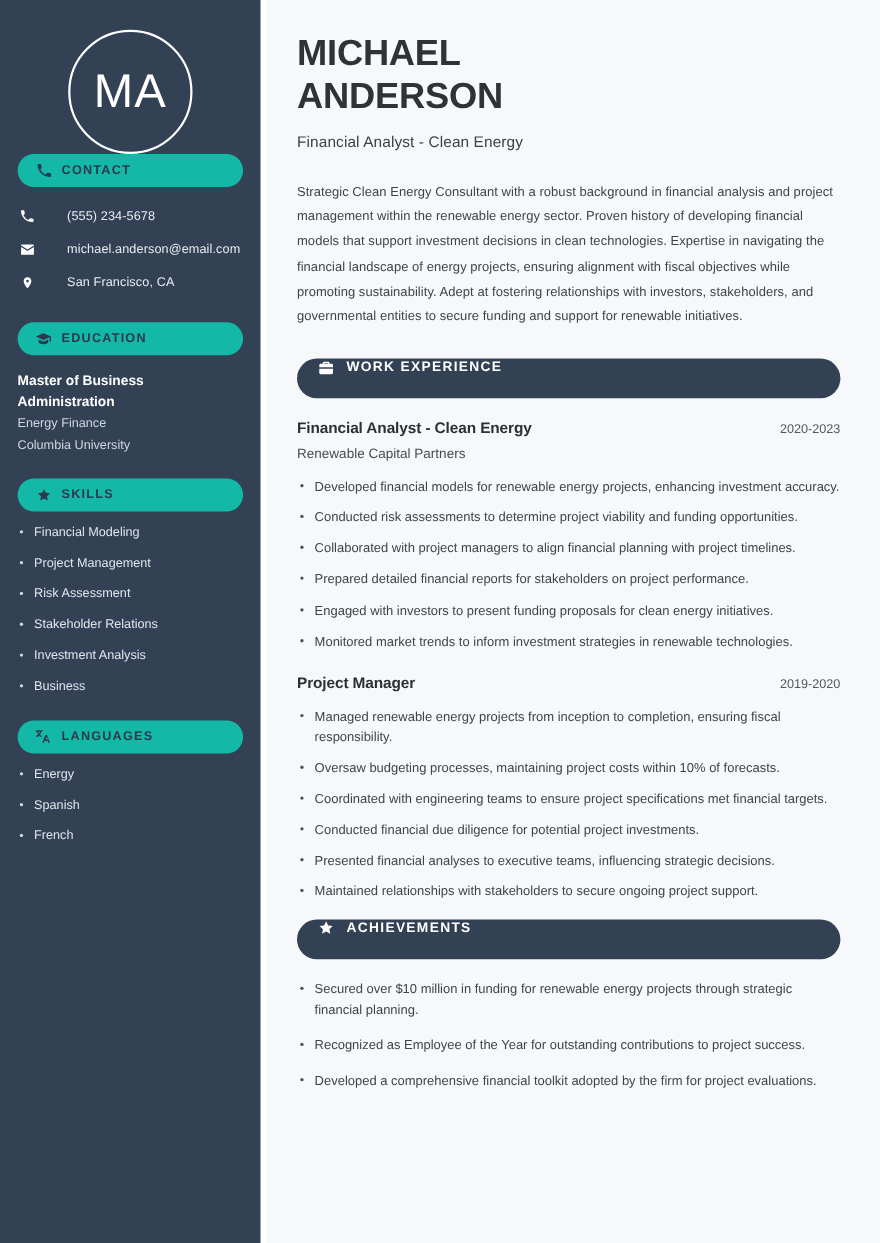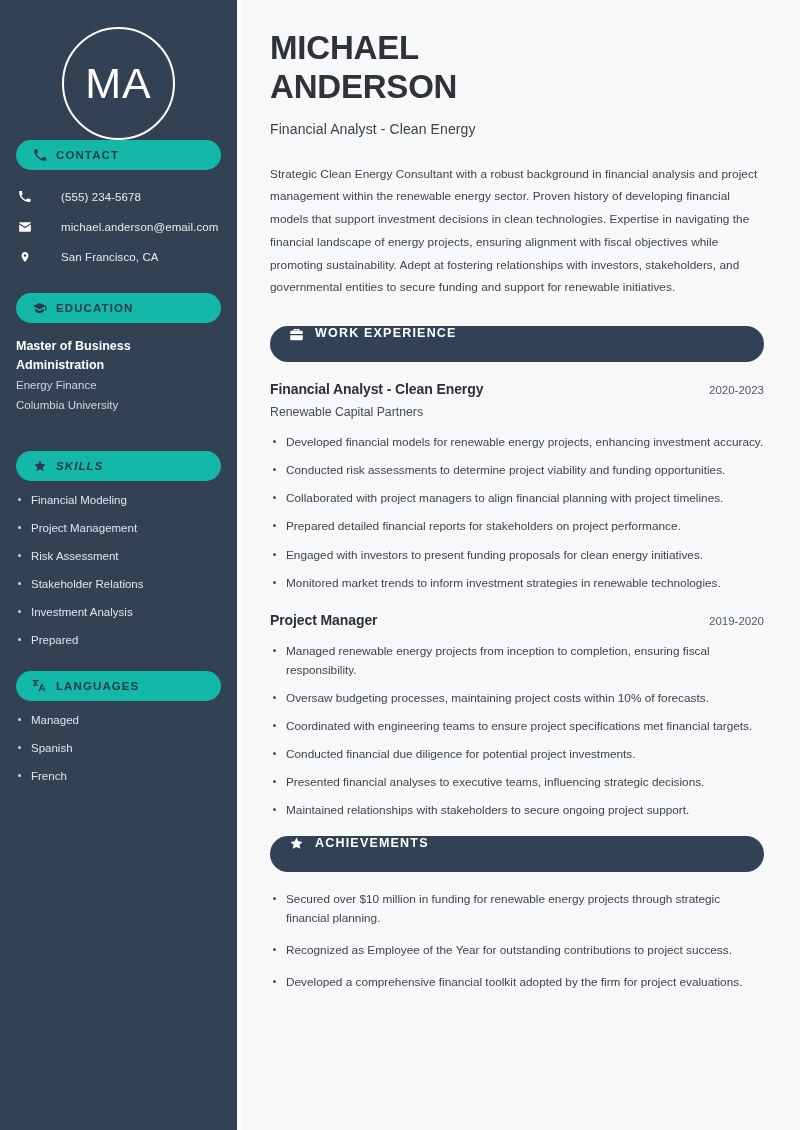--- a/index.html
+++ b/index.html
@@ -133,21 +133,21 @@
     position: absolute;
     left: 2px;
     top: 5px;
     width: 3px;
     height: 3px;
     border-radius: 50%;
     background: #cfd7e0;
   }
 
   .sp-edu { margin-top: 24px; }
-  .sp-skills { margin-top: 36px; font-style: italic; }
+  .sp-skills { margin-top: 20px; }
   .sp-lang { margin-top: 23px; }
 
   
   .gutter {
     width: 5px;
     flex: 0 0 5px;
     background: #ffffff;
   }
   .main {
     flex: 1 1 auto;
@@ -324,35 +324,35 @@
       </span>
       <span class="pill-label">SKILLS</span>
     </div>
     <div class="side-block">
       <ul class="bullet-list">
         <li>Financial Modeling</li>
         <li>Project Management</li>
         <li>Risk Assessment</li>
         <li>Stakeholder Relations</li>
         <li>Investment Analysis</li>
-        <li>Prepared</li>
+        <li>Business</li>
       </ul>
     </div>
 
     <div class="pill sp-lang">
       <span class="pill-icon">
         <svg width="15" height="15" viewBox="0 0 24 24" fill="#2c3a4f">
             <path d="M3 3h8v2H8.6c-.2 1.7-.8 3.2-1.7 4.5.8.8 1.7 1.4 2.6 1.9l-.8 1.8c-1.1-.5-2.2-1.3-3.1-2.2-1 1-2.3 1.8-3.6 2.3L1.3 11c1.1-.4 2.1-1 2.9-1.8C3.4 8 2.9 6.6 2.7 5H1V3h2zm1.8 2c.2 1.2.6 2.3 1.2 3.2.6-.9 1-2 1.2-3.2H4.8zM14.6 10h2.6l4.2 11h-2.2l-.9-2.5h-4.8L12.6 21h-2.2l4.2-11zm.6 6.6h3.4l-1.7-4.7-1.7 4.7z"></path>
           </svg>
       </span>
       <span class="pill-label">LANGUAGES</span>
     </div>
     <div class="side-block">
       <ul class="bullet-list">
-        <li>Managed</li>
+        <li>Energy</li>
         <li>Spanish</li>
         <li>French</li>
       </ul>
     </div>
 
   </aside>
 
   <div class="gutter"></div>
 
   <main class="main">

